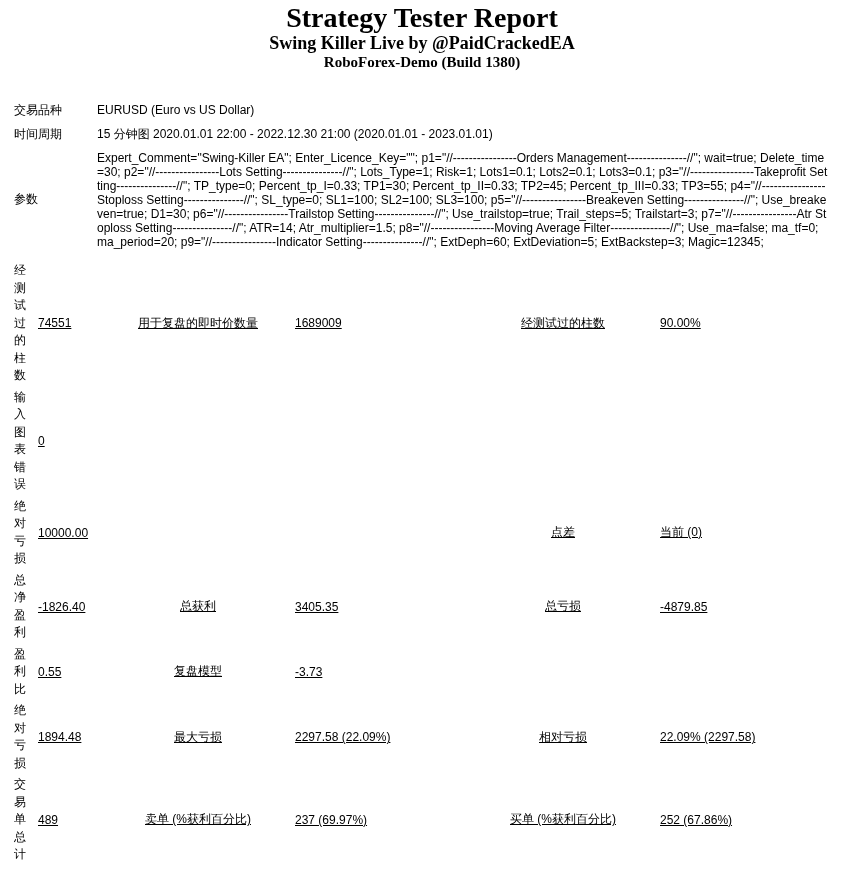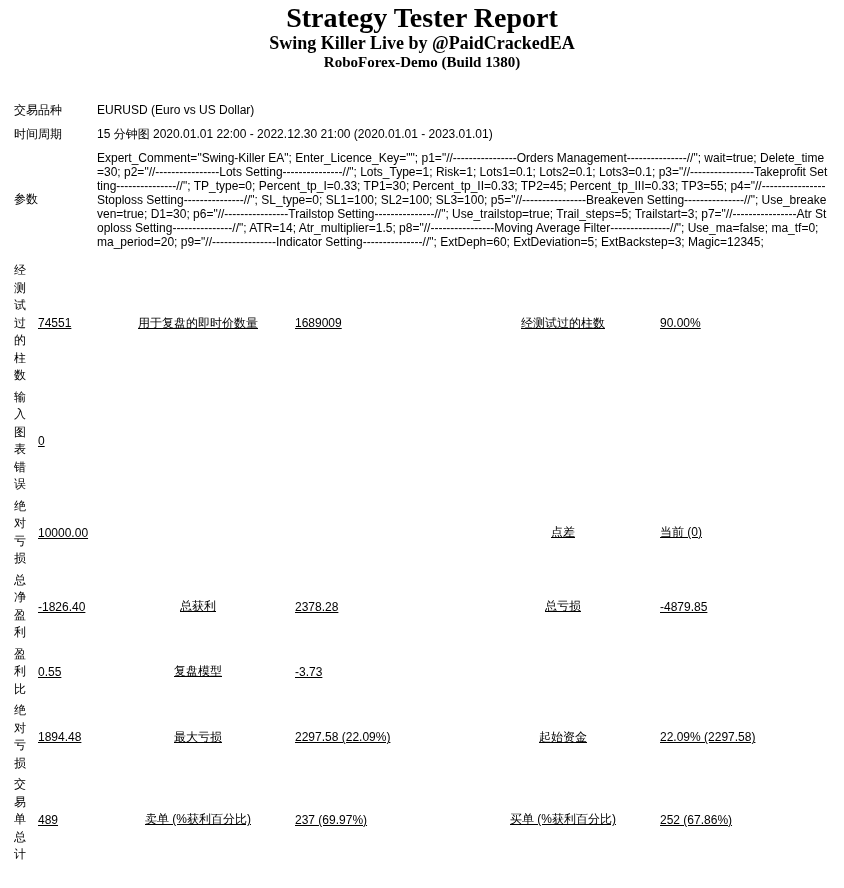--- a/index.html
+++ b/index.html
@@ -113,38 +113,38 @@
     <td class="v1">10000.00</td>
     <td class="l2"></td>
     <td class="v2"></td>
     <td class="l3">点差</td>
     <td class="v3">当前 (0)</td>
   </tr>
   <tr class="stat">
     <td><span class="vert">总净盈利</span></td>
     <td class="v1">-1826.40</td>
     <td class="l2">总获利</td>
-    <td class="v2">2378.28</td>
+    <td class="v2">3405.35</td>
     <td class="l3">总亏损</td>
     <td class="v3">-4879.85</td>
   </tr>
   <tr class="stat">
     <td><span class="vert">盈利比</span></td>
     <td class="v1">0.55</td>
     <td class="l2">复盘模型</td>
     <td class="v2">-3.73</td>
     <td class="l3"></td>
     <td class="v3"></td>
   </tr>
   <tr class="stat">
     <td><span class="vert">绝对亏损</span></td>
     <td class="v1">1894.48</td>
     <td class="l2">最大亏损</td>
     <td class="v2">2297.58 (22.09%)</td>
-    <td class="l3">起始资金</td>
+    <td class="l3">相对亏损</td>
     <td class="v3">22.09% (2297.58)</td>
   </tr>
   <tr class="stat">
     <td><span class="vert">交易单总计</span></td>
     <td class="v1">489</td>
     <td class="l2">卖单 (%获利百分比)</td>
     <td class="v2">237 (69.97%)</td>
     <td class="l3">买单 (%获利百分比)</td>
     <td class="v3">252 (67.86%)</td>
   </tr>

